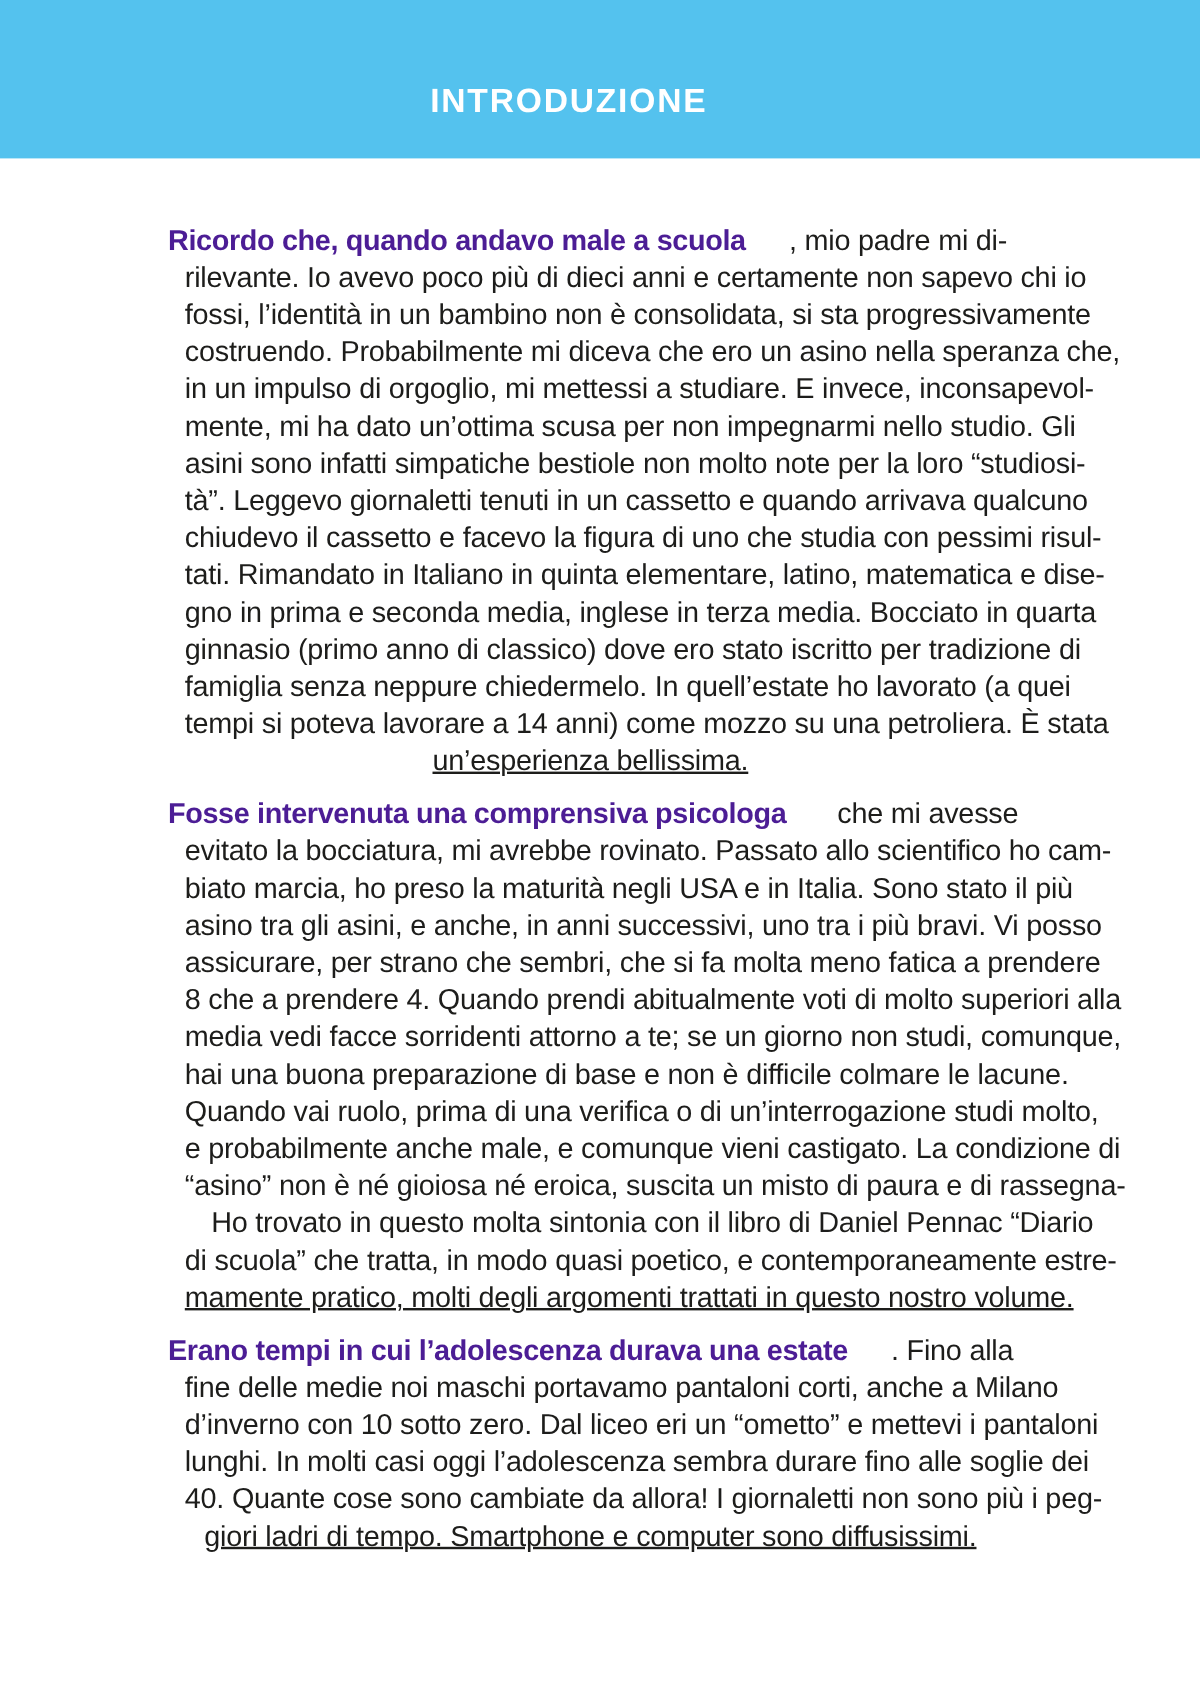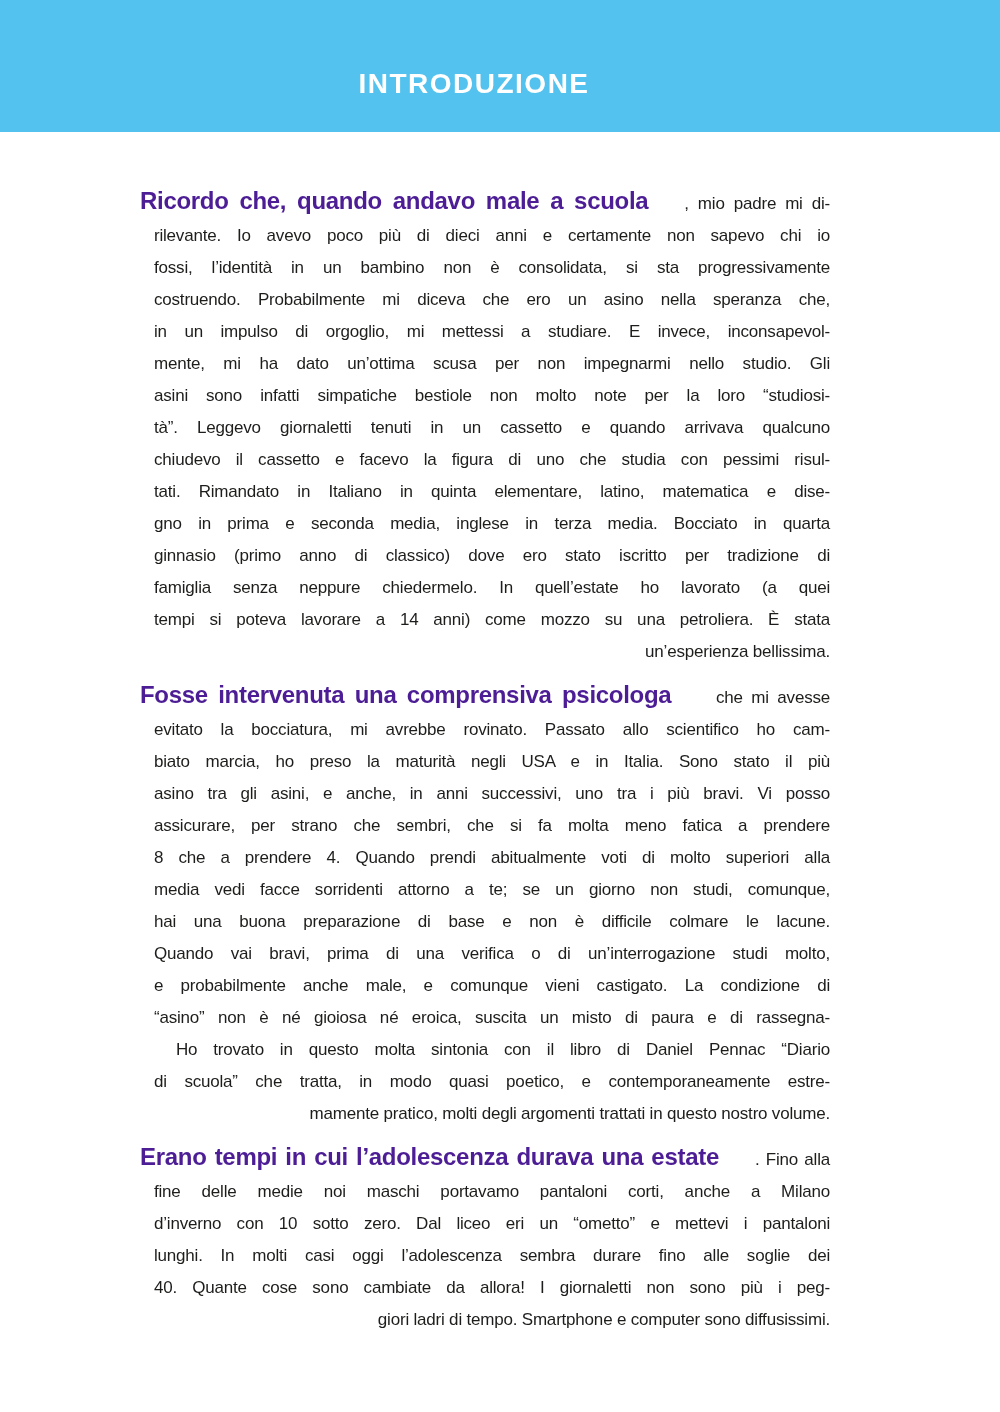--- a/index.html
+++ b/index.html
@@ -53,34 +53,35 @@
   }
   .ln {
     font-size: 20px;
     line-height: 30px;
     letter-spacing: -0.2px;
     text-align: justify;
     text-align-last: justify;
     white-space: nowrap;
   }
   .ln.ln-last {
-    text-align: right;
+    text-align: center;
     text-align-last: auto;
+    text-decoration: underline;
   }
   .ln.ln-indent {
     text-indent: 22px;
   }
   .seg-lead {
     font-weight: bold;
     font-size: 24px;
     letter-spacing: -0.3px;
     color: #4c1d95;
   }
   .seg-body {
-    font-size: 17px;
+    font-size: 24px;
     padding-left: 36px;
   }
 </style>
 </head>
 <body>
 
 <div class="page">
   <div class="header-band" style="background: rgb(84, 194, 238);">
     <div class="header-inner">
       <span class="page-title" style="color: rgb(255, 255, 255);">INTRODUZIONE</span>
@@ -106,21 +107,21 @@
       </div>
       <div class="para spaced">
         <div class="ln ln-indent"><span class="seg-lead">Fosse intervenuta una comprensiva psicologa</span><span class="seg-body"> che mi avesse</span></div>
         <div class="ln"><span class="seg-body">evitato la bocciatura, mi avrebbe rovinato. Passato allo scientifico ho cam-</span></div>
         <div class="ln"><span class="seg-body">biato marcia, ho preso la maturità negli USA e in Italia. Sono stato il più</span></div>
         <div class="ln"><span class="seg-body">asino tra gli asini, e anche, in anni successivi, uno tra i più bravi. Vi posso</span></div>
         <div class="ln"><span class="seg-body">assicurare, per strano che sembri, che si fa molta meno fatica a prendere</span></div>
         <div class="ln"><span class="seg-body">8 che a prendere 4. Quando prendi abitualmente voti di molto superiori alla</span></div>
         <div class="ln"><span class="seg-body">media vedi facce sorridenti attorno a te; se un giorno non studi, comunque,</span></div>
         <div class="ln"><span class="seg-body">hai una buona preparazione di base e non è difficile colmare le lacune.</span></div>
-        <div class="ln"><span class="seg-body">Quando vai bravi, prima di una verifica o di un’interrogazione studi molto,</span></div>
+        <div class="ln"><span class="seg-body">Quando vai ruolo, prima di una verifica o di un’interrogazione studi molto,</span></div>
         <div class="ln"><span class="seg-body">e probabilmente anche male, e comunque vieni castigato. La condizione di</span></div>
         <div class="ln"><span class="seg-body">“asino” non è né gioiosa né eroica, suscita un misto di paura e di rassegna-</span></div>
       </div>
       <div class="para">
         <div class="ln ln-indent"><span class="seg-body">Ho trovato in questo molta sintonia con il libro di Daniel Pennac “Diario</span></div>
         <div class="ln"><span class="seg-body">di scuola” che tratta, in modo quasi poetico, e contemporaneamente estre-</span></div>
         <div class="ln ln-last"><span class="seg-body">mamente pratico, molti degli argomenti trattati in questo nostro volume.</span></div>
       </div>
       <div class="para spaced">
         <div class="ln ln-indent"><span class="seg-lead">Erano tempi in cui l’adolescenza durava una estate</span><span class="seg-body">. Fino alla</span></div>

